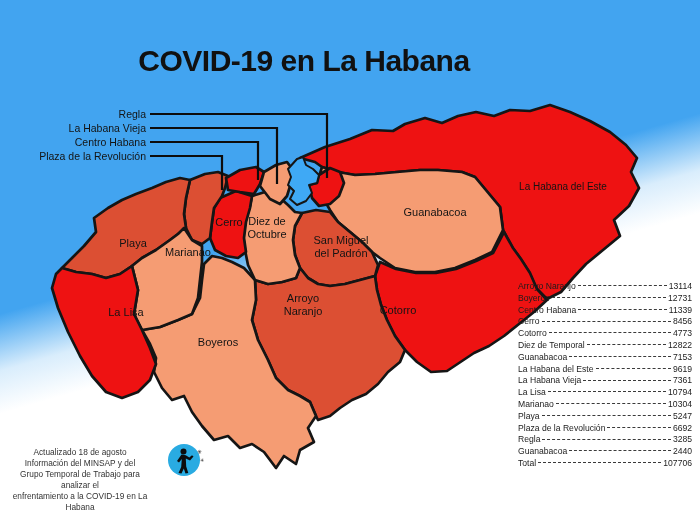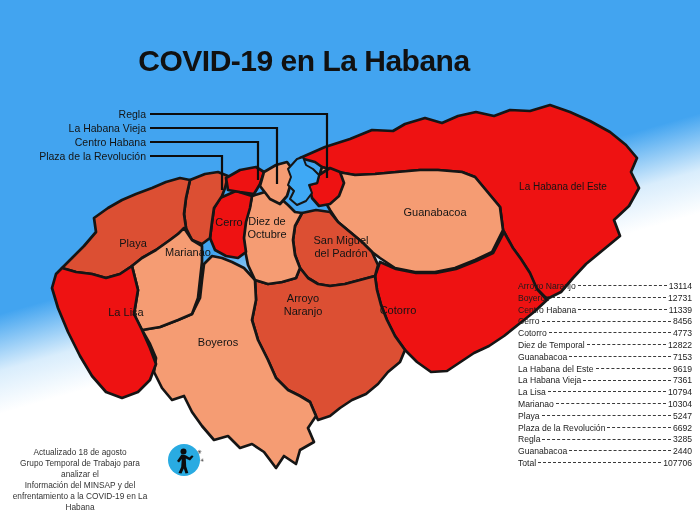--- a/index.html
+++ b/index.html
@@ -185,22 +185,22 @@
       </div>
     <div class="trow">
         <span class="tname">Total</span>
         <span class="leader"></span>
         <span class="tval">107706</span>
       </div>
   </div>
 
   <div class="credit">
     <div>Actualizado 18 de agosto</div>
+    <div>Información del MINSAP y del</div>
     <div>Grupo Temporal de Trabajo para analizar el</div>
-    <div>Información del MINSAP y del</div>
     <div>enfrentamiento a la COVID-19 en La Habana</div>
   </div>
 
   <svg class="badge" width="44" height="44" viewBox="0 0 44 44">
     <circle cx="20" cy="20" r="16" fill="#29abe2"></circle>
     <g fill="#0c0c0c">
       <circle cx="19.5" cy="11.5" r="3"></circle>
       <path d="M17.5 14.5 L13 21 L15 22.5 L17.8 19 L17.2 27 L14.5 33 L17.5 33.5 L19.8 28.5 L21.5 33.5 L24.3 33 L22.2 26.5 L21.8 18.5 L26 20.5 L29.5 16.5 L28 15.2 L25.3 17.6 L21.8 15.2 Z"></path>
       <text x="33" y="14" font-size="6">✳</text>
       <text x="36" y="22" font-size="5">✳</text>

